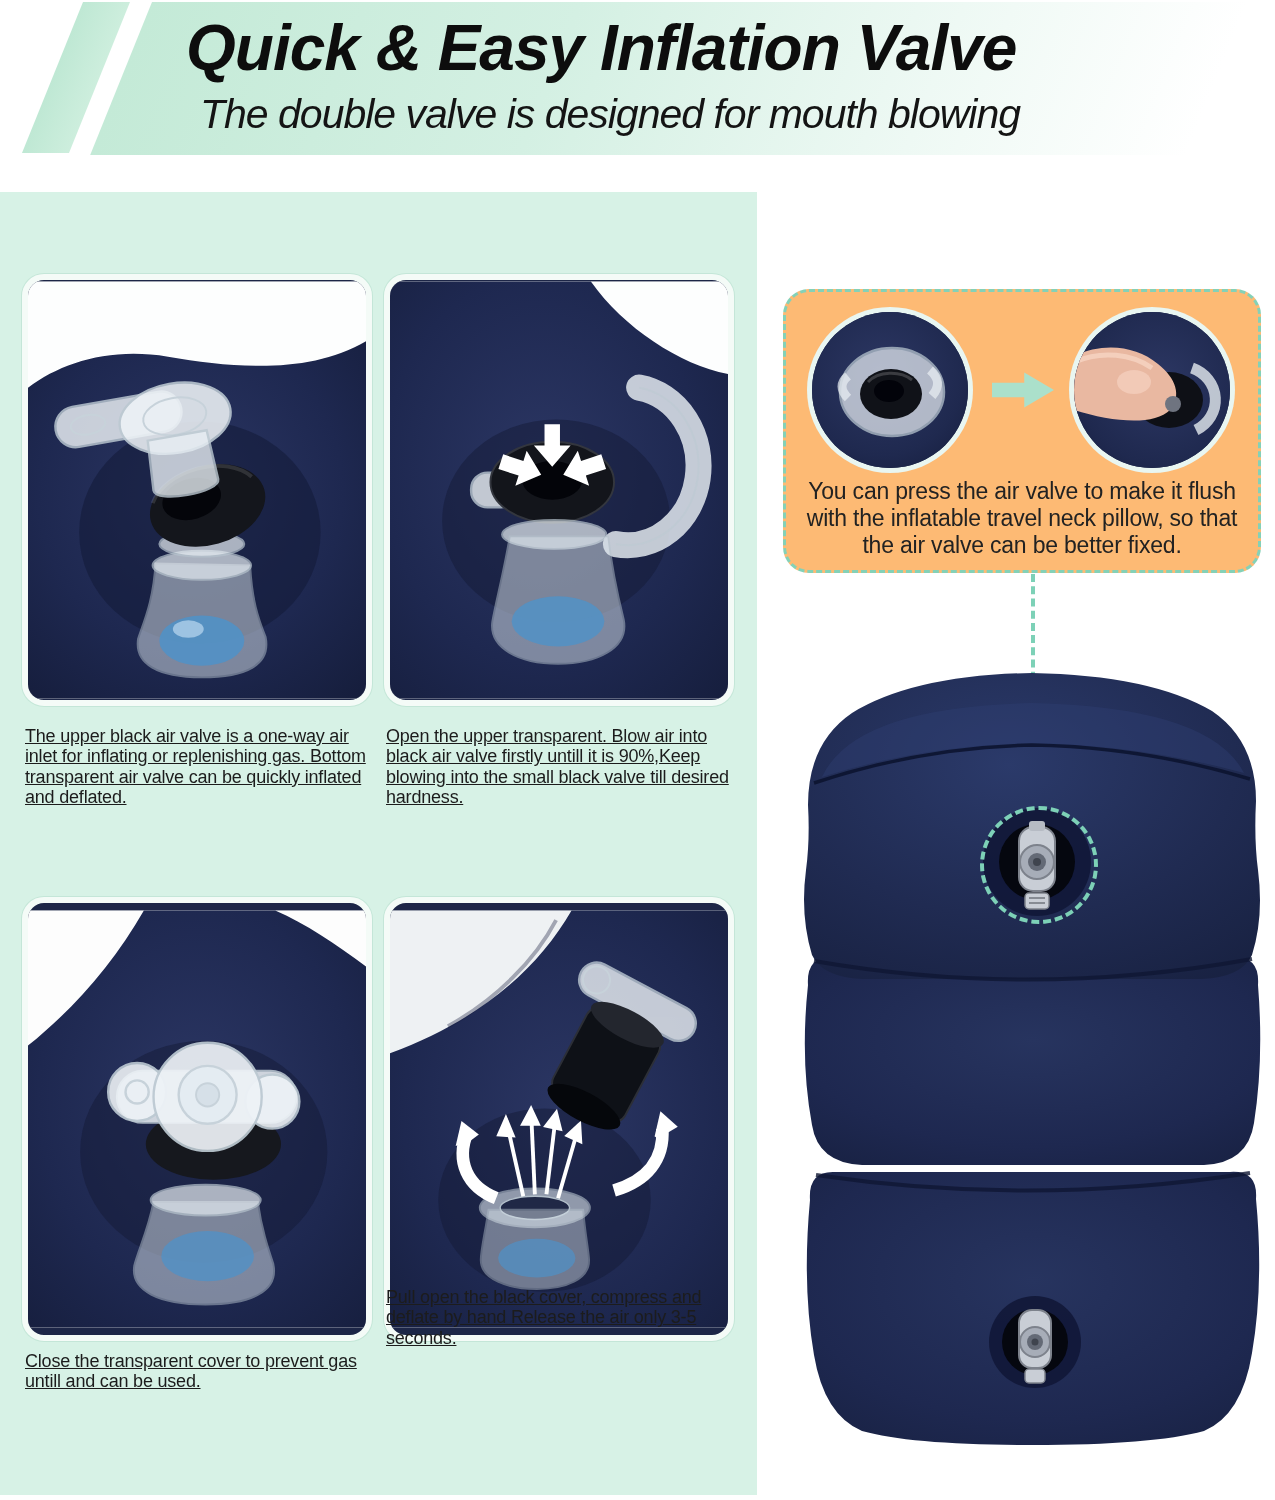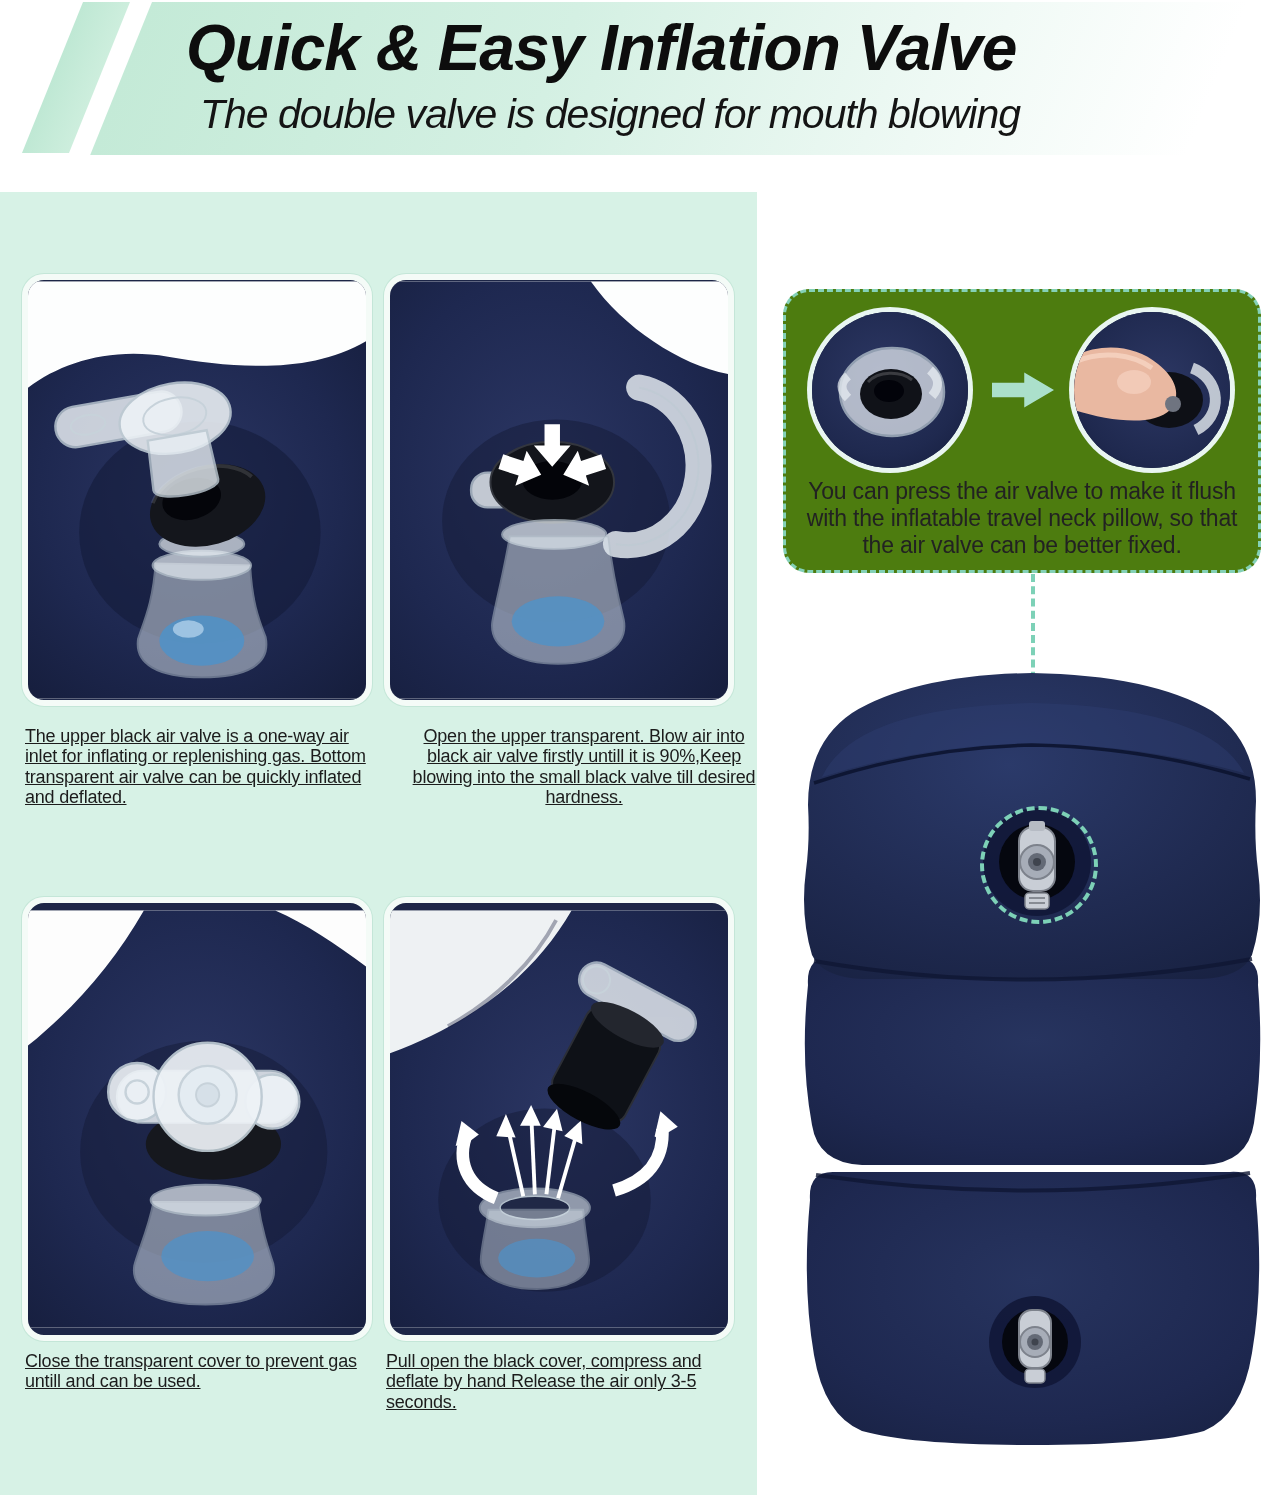--- a/index.html
+++ b/index.html
@@ -25,27 +25,27 @@
     background:#1d2647;box-shadow:0 0 0 1px rgba(160,210,190,.35);}
   .p1{left:22px;top:274px;width:338px;height:420px;}
   .p2{left:384px;top:274px;width:338px;height:420px;}
   .p3{left:22px;top:897px;width:338px;height:432px;}
   .p4{left:384px;top:897px;width:338px;height:432px;}
   .panel svg{display:block;width:100%;height:100%;}
 
   
   .cap{position:absolute;color:#1c1c1c;font-size:18px;line-height:1.13;letter-spacing:-0.2px;text-decoration:underline;}
   .cap1{left:25px;top:726px;width:342px;}
-  .cap2{left:401px;top:726px;width:366px;text-align:center;}
+  .cap2{left:386px;top:726px;width:366px;}
   .cap3{left:25px;top:1351px;width:348px;}
-  .cap4{left:386px;top:1351px;width:368px;}
+  .cap4{left:386px;top:1287px;width:368px;}
 
   
   .callout{position:absolute;left:783px;top:289px;width:472px;height:278px;
-    border:3px dashed #84d1b7;border-radius:26px;background:#4d7c0f;}
+    border:3px dashed #84d1b7;border-radius:26px;background:#fdba74;}
   .circ{position:absolute;top:20px;width:156px;height:156px;border-radius:50%;overflow:hidden;
     box-shadow:0 0 0 5px #e9f6f1;background:#20294c;}
   .circ svg{display:block;width:100%;height:100%;}
   .circ1{left:26px;}
   .circ2{left:288px;}
   .blockarrow{position:absolute;left:206px;top:78px;width:62px;height:40px;background:#abe0cb;
     clip-path:polygon(0 32%,52% 32%,52% 6%,100% 50%,52% 94%,52% 68%,0 68%);}
   .callout-text{position:absolute;left:6px;right:6px;top:186px;text-align:center;
     color:#222;font-size:23px;line-height:1.17;letter-spacing:-0.2px;}
 

